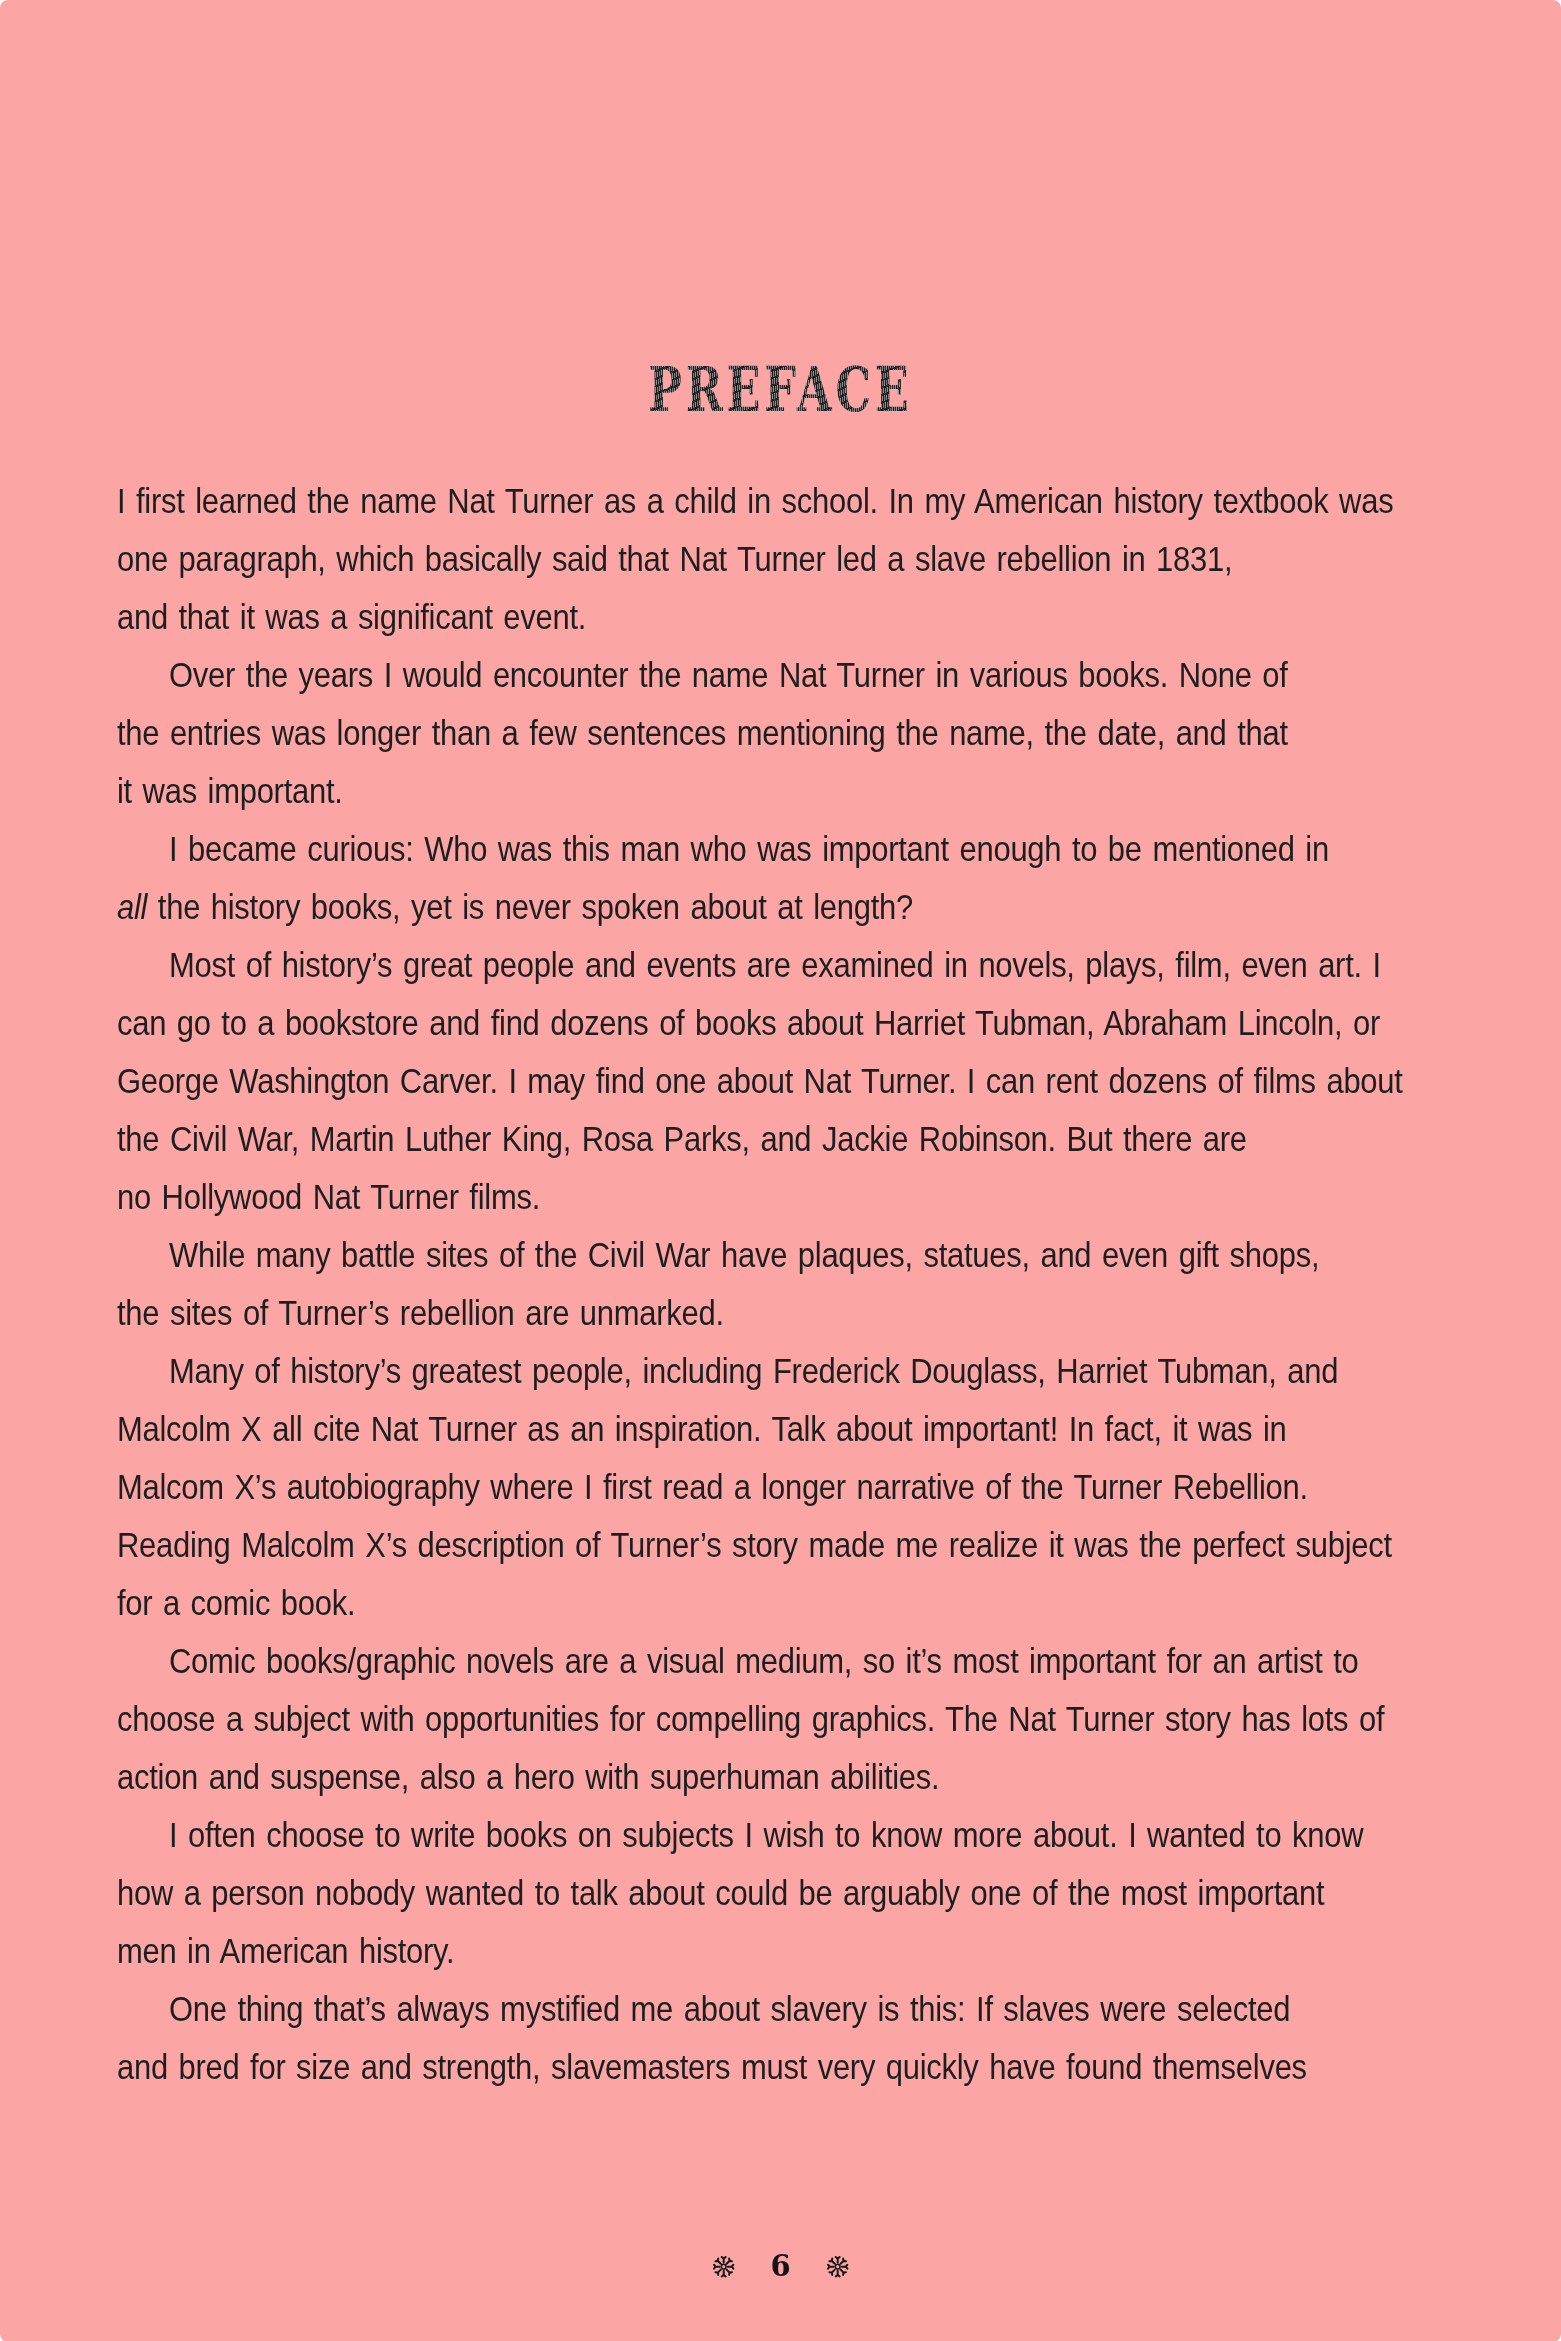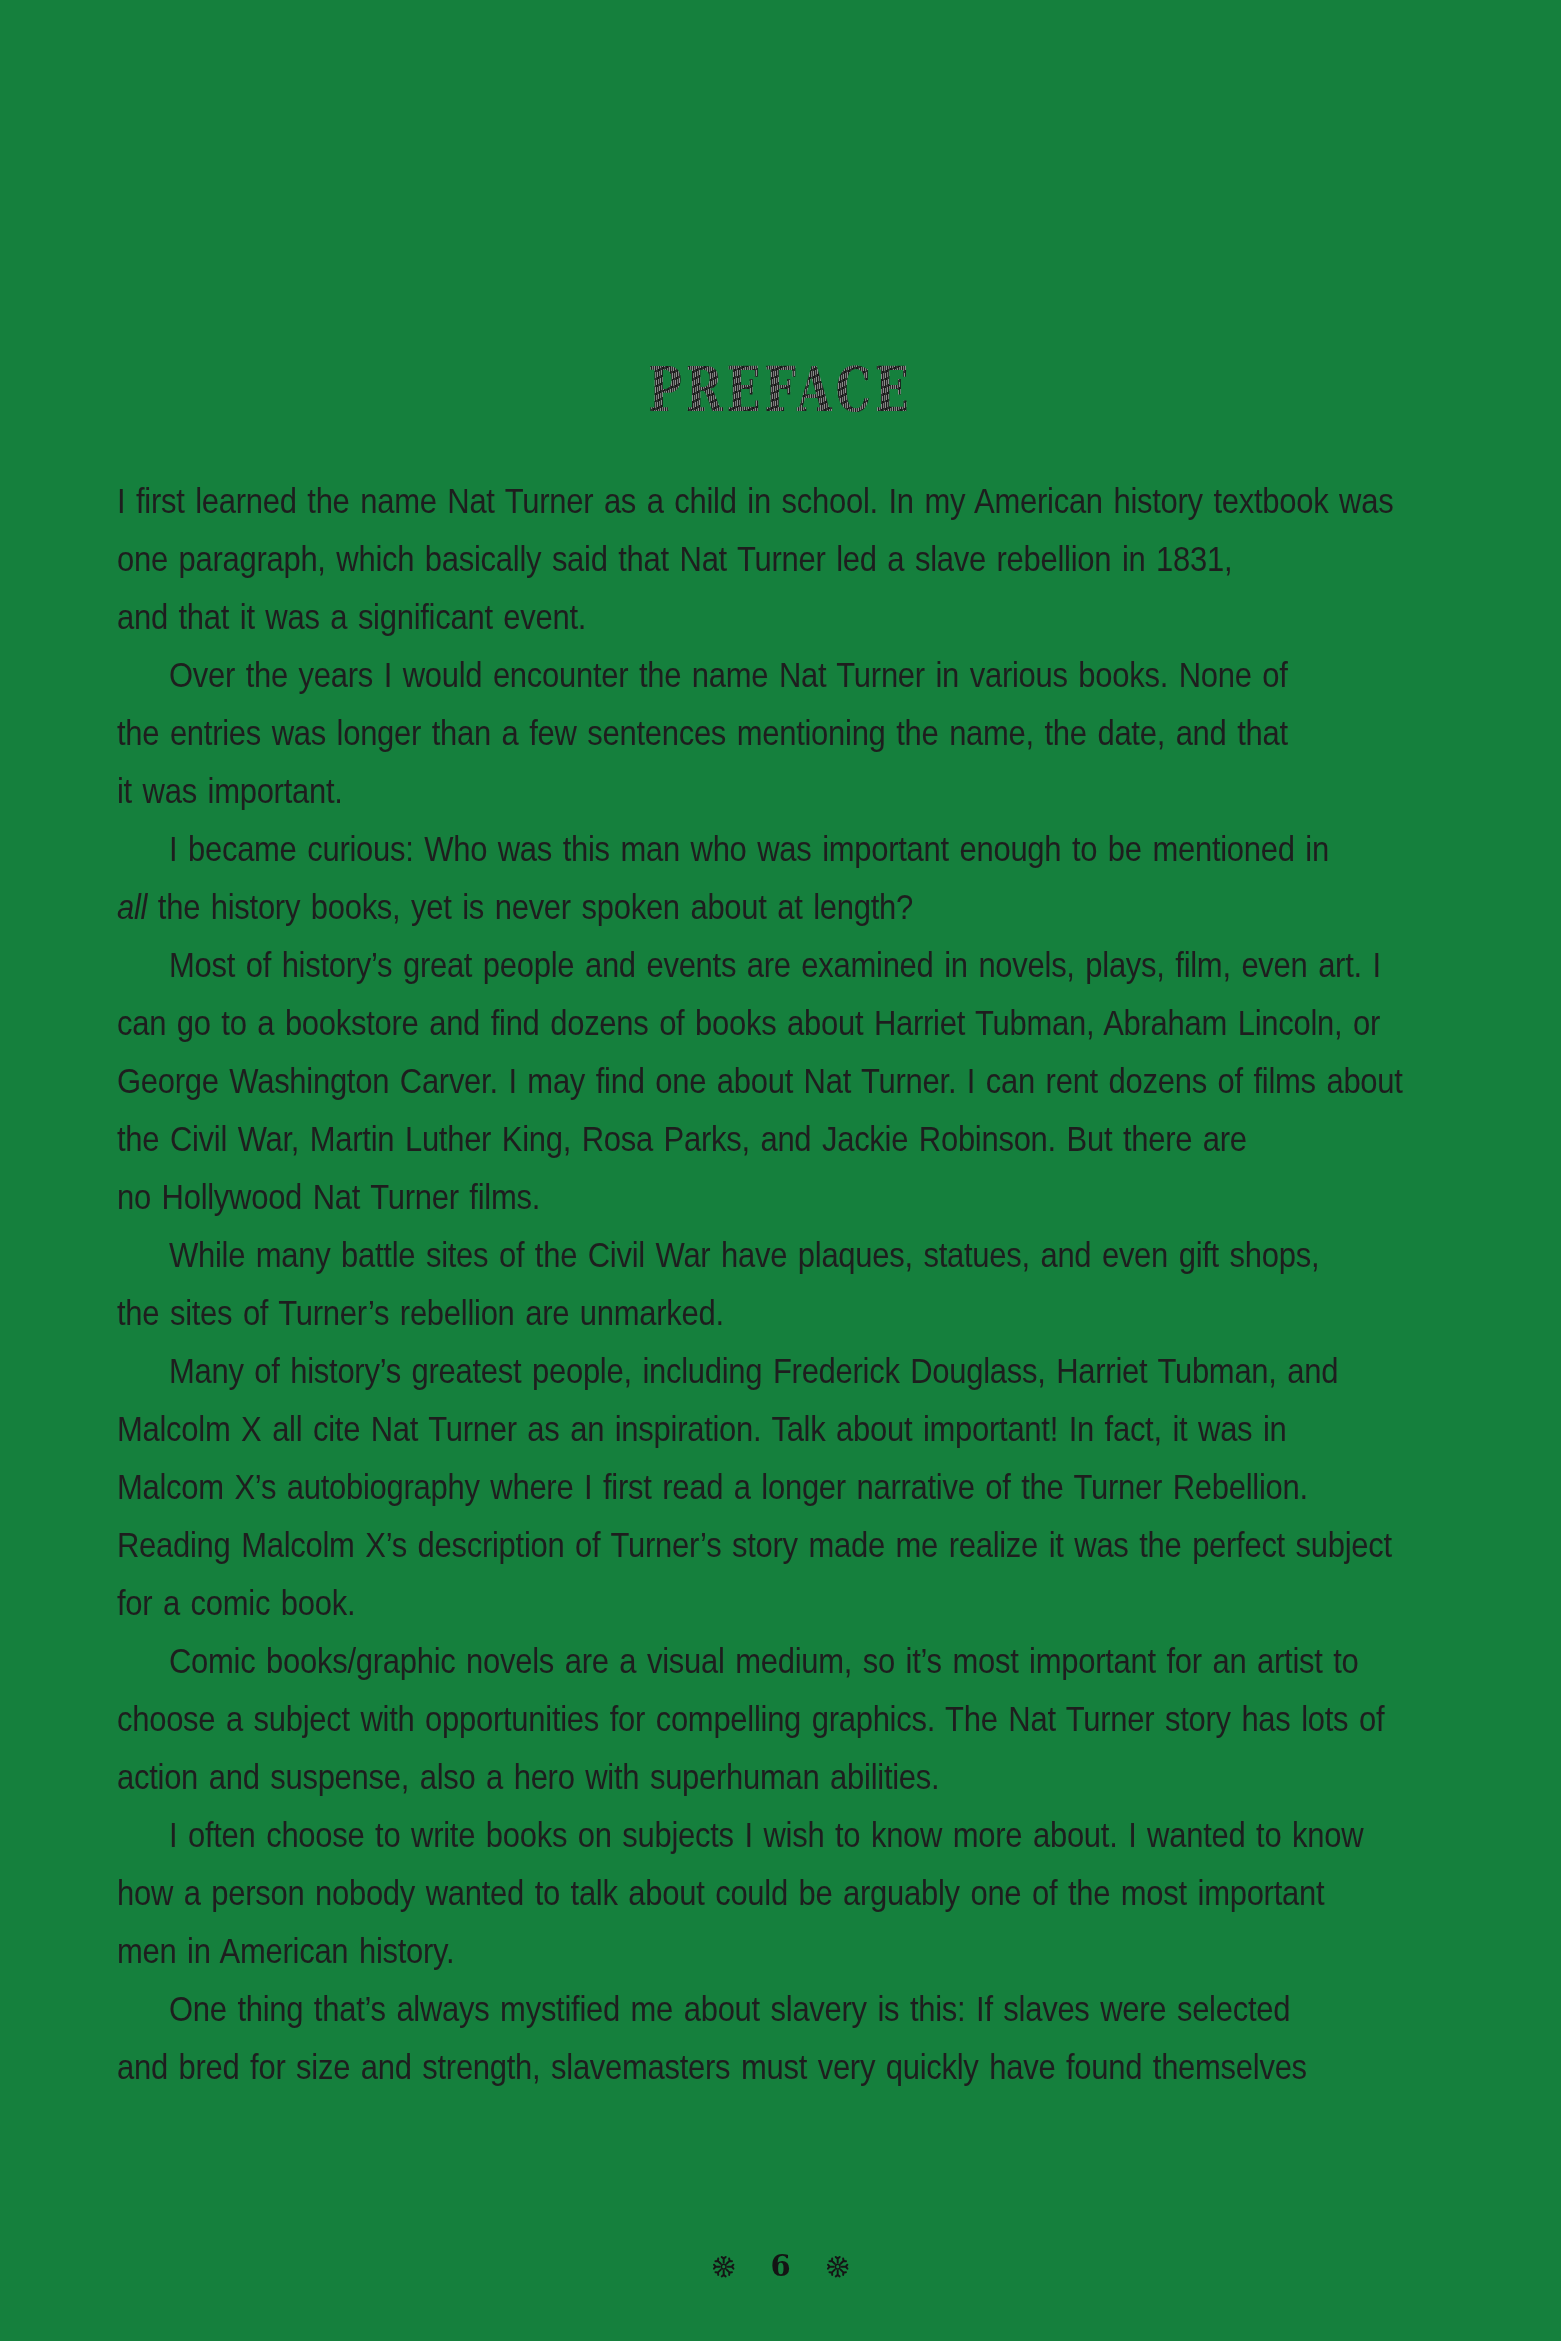--- a/index.html
+++ b/index.html
@@ -4,23 +4,24 @@
 <style>
   html, body {
     margin: 0;
     padding: 0;
     background: #ffffff;
   }
   .page {
     position: relative;
     width: 1561px;
     height: 2342px;
-    background: #15803d;
+    background: #fca5a5;
     overflow: hidden;
     font-family: "Liberation Sans", sans-serif;
+    border-radius: 8px;
   }
 
   
   .title {
     position: absolute;
     top: 359px;
     left: 0;
     width: 100%;
     text-align: center;
     line-height: 1;

